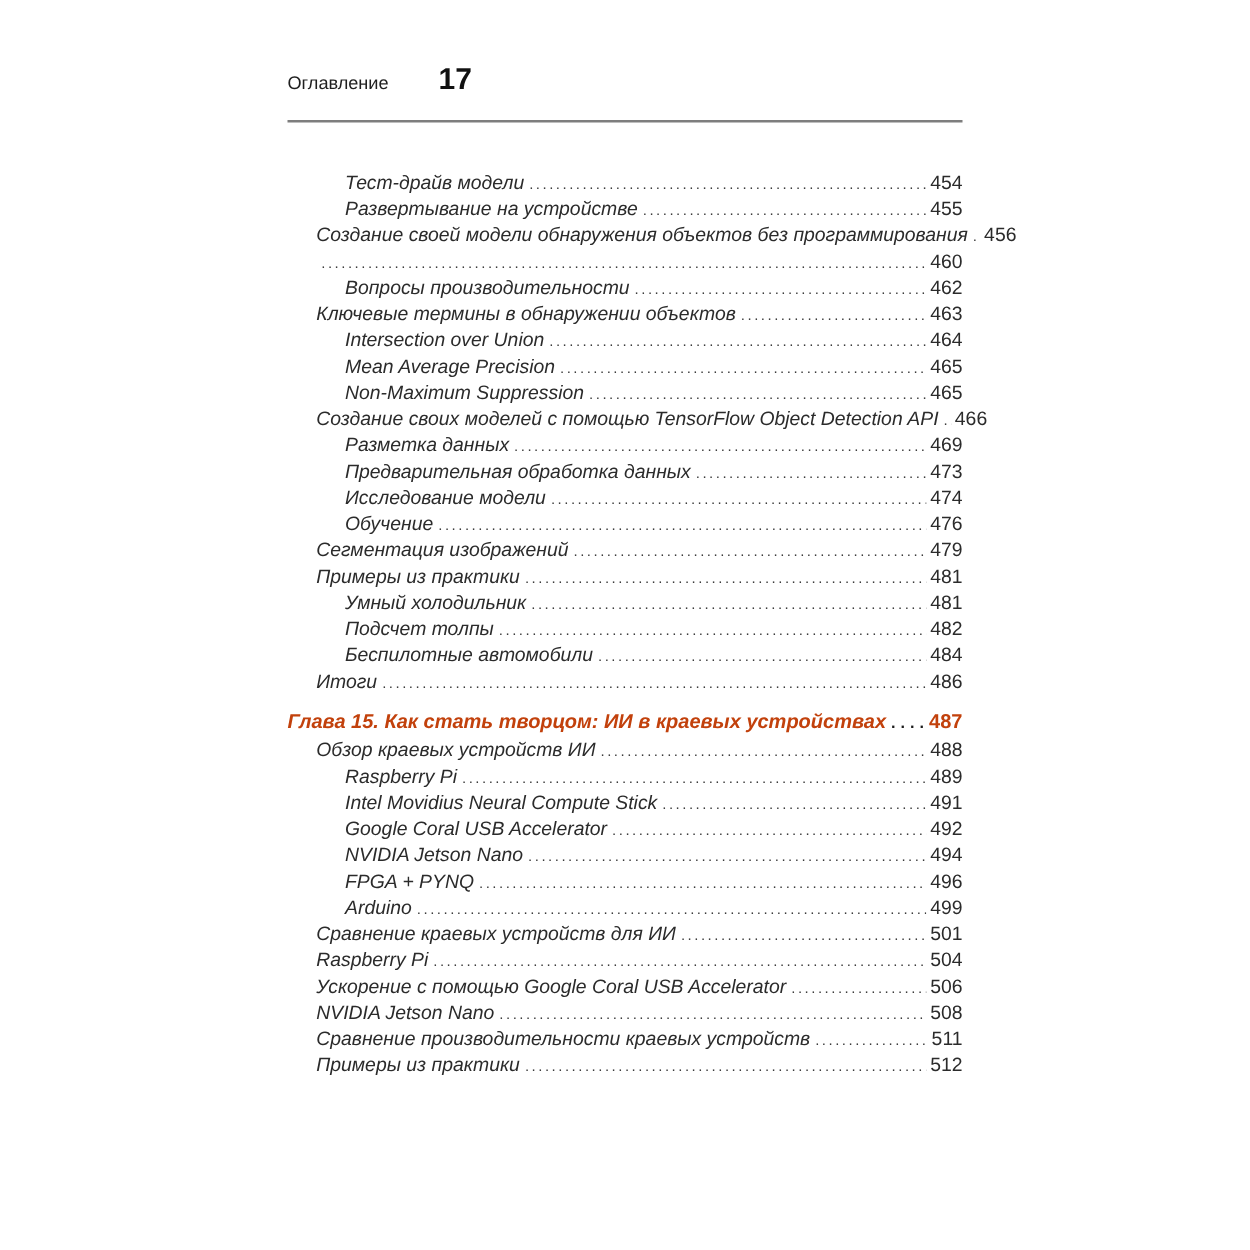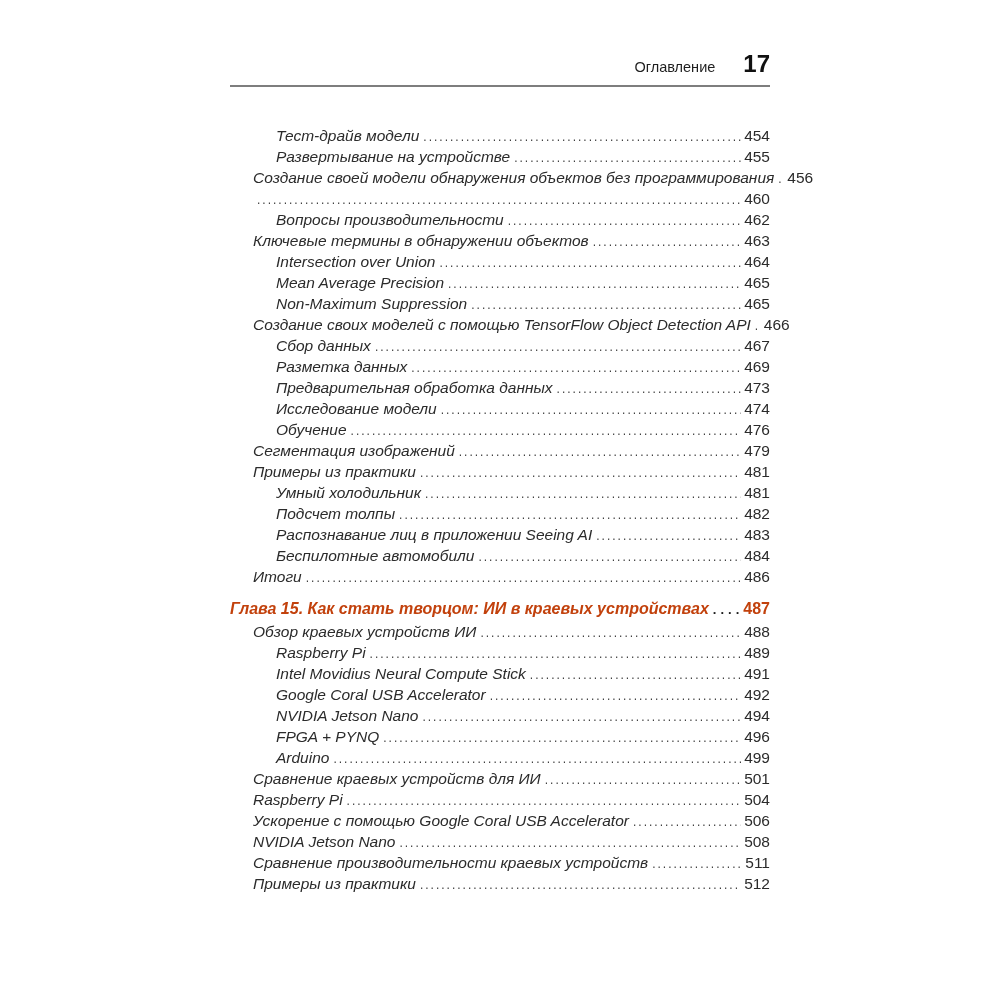--- a/index.html
+++ b/index.html
@@ -16,24 +16,23 @@
     background: #ffffff;
     overflow: hidden;
   }
   .content {
     width: 540px;
     margin: 0 auto;
     padding-top: 50px;
   }
   .header {
     display: flex;
-    justify-content: flex-end;
     align-items: baseline;
-    gap: 28px;
-    padding-bottom: 7px;
+    gap: 40px;
+    padding-bottom: 18px;
     border-bottom: 2px solid #7e7e7e;
   }
   .running-title {
     font-size: 14.5px;
     color: #1f1f1f;
   }
   .page-number {
     font-size: 24px;
     font-weight: 700;
     color: #111111;
@@ -140,25 +139,20 @@
           <span class="label">Non-Maximum Suppression</span>
           <span class="dots"></span>
           <span class="pg">465</span>
         </div>
         <div class="toc-row level-1">
           <span class="label">Создание своих моделей с помощью TensorFlow Object Detection API</span>
           <span class="dots"></span>
           <span class="pg">466</span>
         </div>
         <div class="toc-row level-2">
-          <span class="label">Сбор данных</span>
-          <span class="dots"></span>
-          <span class="pg">467</span>
-        </div>
-        <div class="toc-row level-2">
           <span class="label">Разметка данных</span>
           <span class="dots"></span>
           <span class="pg">469</span>
         </div>
         <div class="toc-row level-2">
           <span class="label">Предварительная обработка данных</span>
           <span class="dots"></span>
           <span class="pg">473</span>
         </div>
         <div class="toc-row level-2">
@@ -183,25 +177,20 @@
         </div>
         <div class="toc-row level-2">
           <span class="label">Умный холодильник</span>
           <span class="dots"></span>
           <span class="pg">481</span>
         </div>
         <div class="toc-row level-2">
           <span class="label">Подсчет толпы</span>
           <span class="dots"></span>
           <span class="pg">482</span>
-        </div>
-        <div class="toc-row level-2">
-          <span class="label">Распознавание лиц в приложении Seeing AI</span>
-          <span class="dots"></span>
-          <span class="pg">483</span>
         </div>
         <div class="toc-row level-2">
           <span class="label">Беспилотные автомобили</span>
           <span class="dots"></span>
           <span class="pg">484</span>
         </div>
         <div class="toc-row level-1">
           <span class="label">Итоги</span>
           <span class="dots"></span>
           <span class="pg">486</span>

